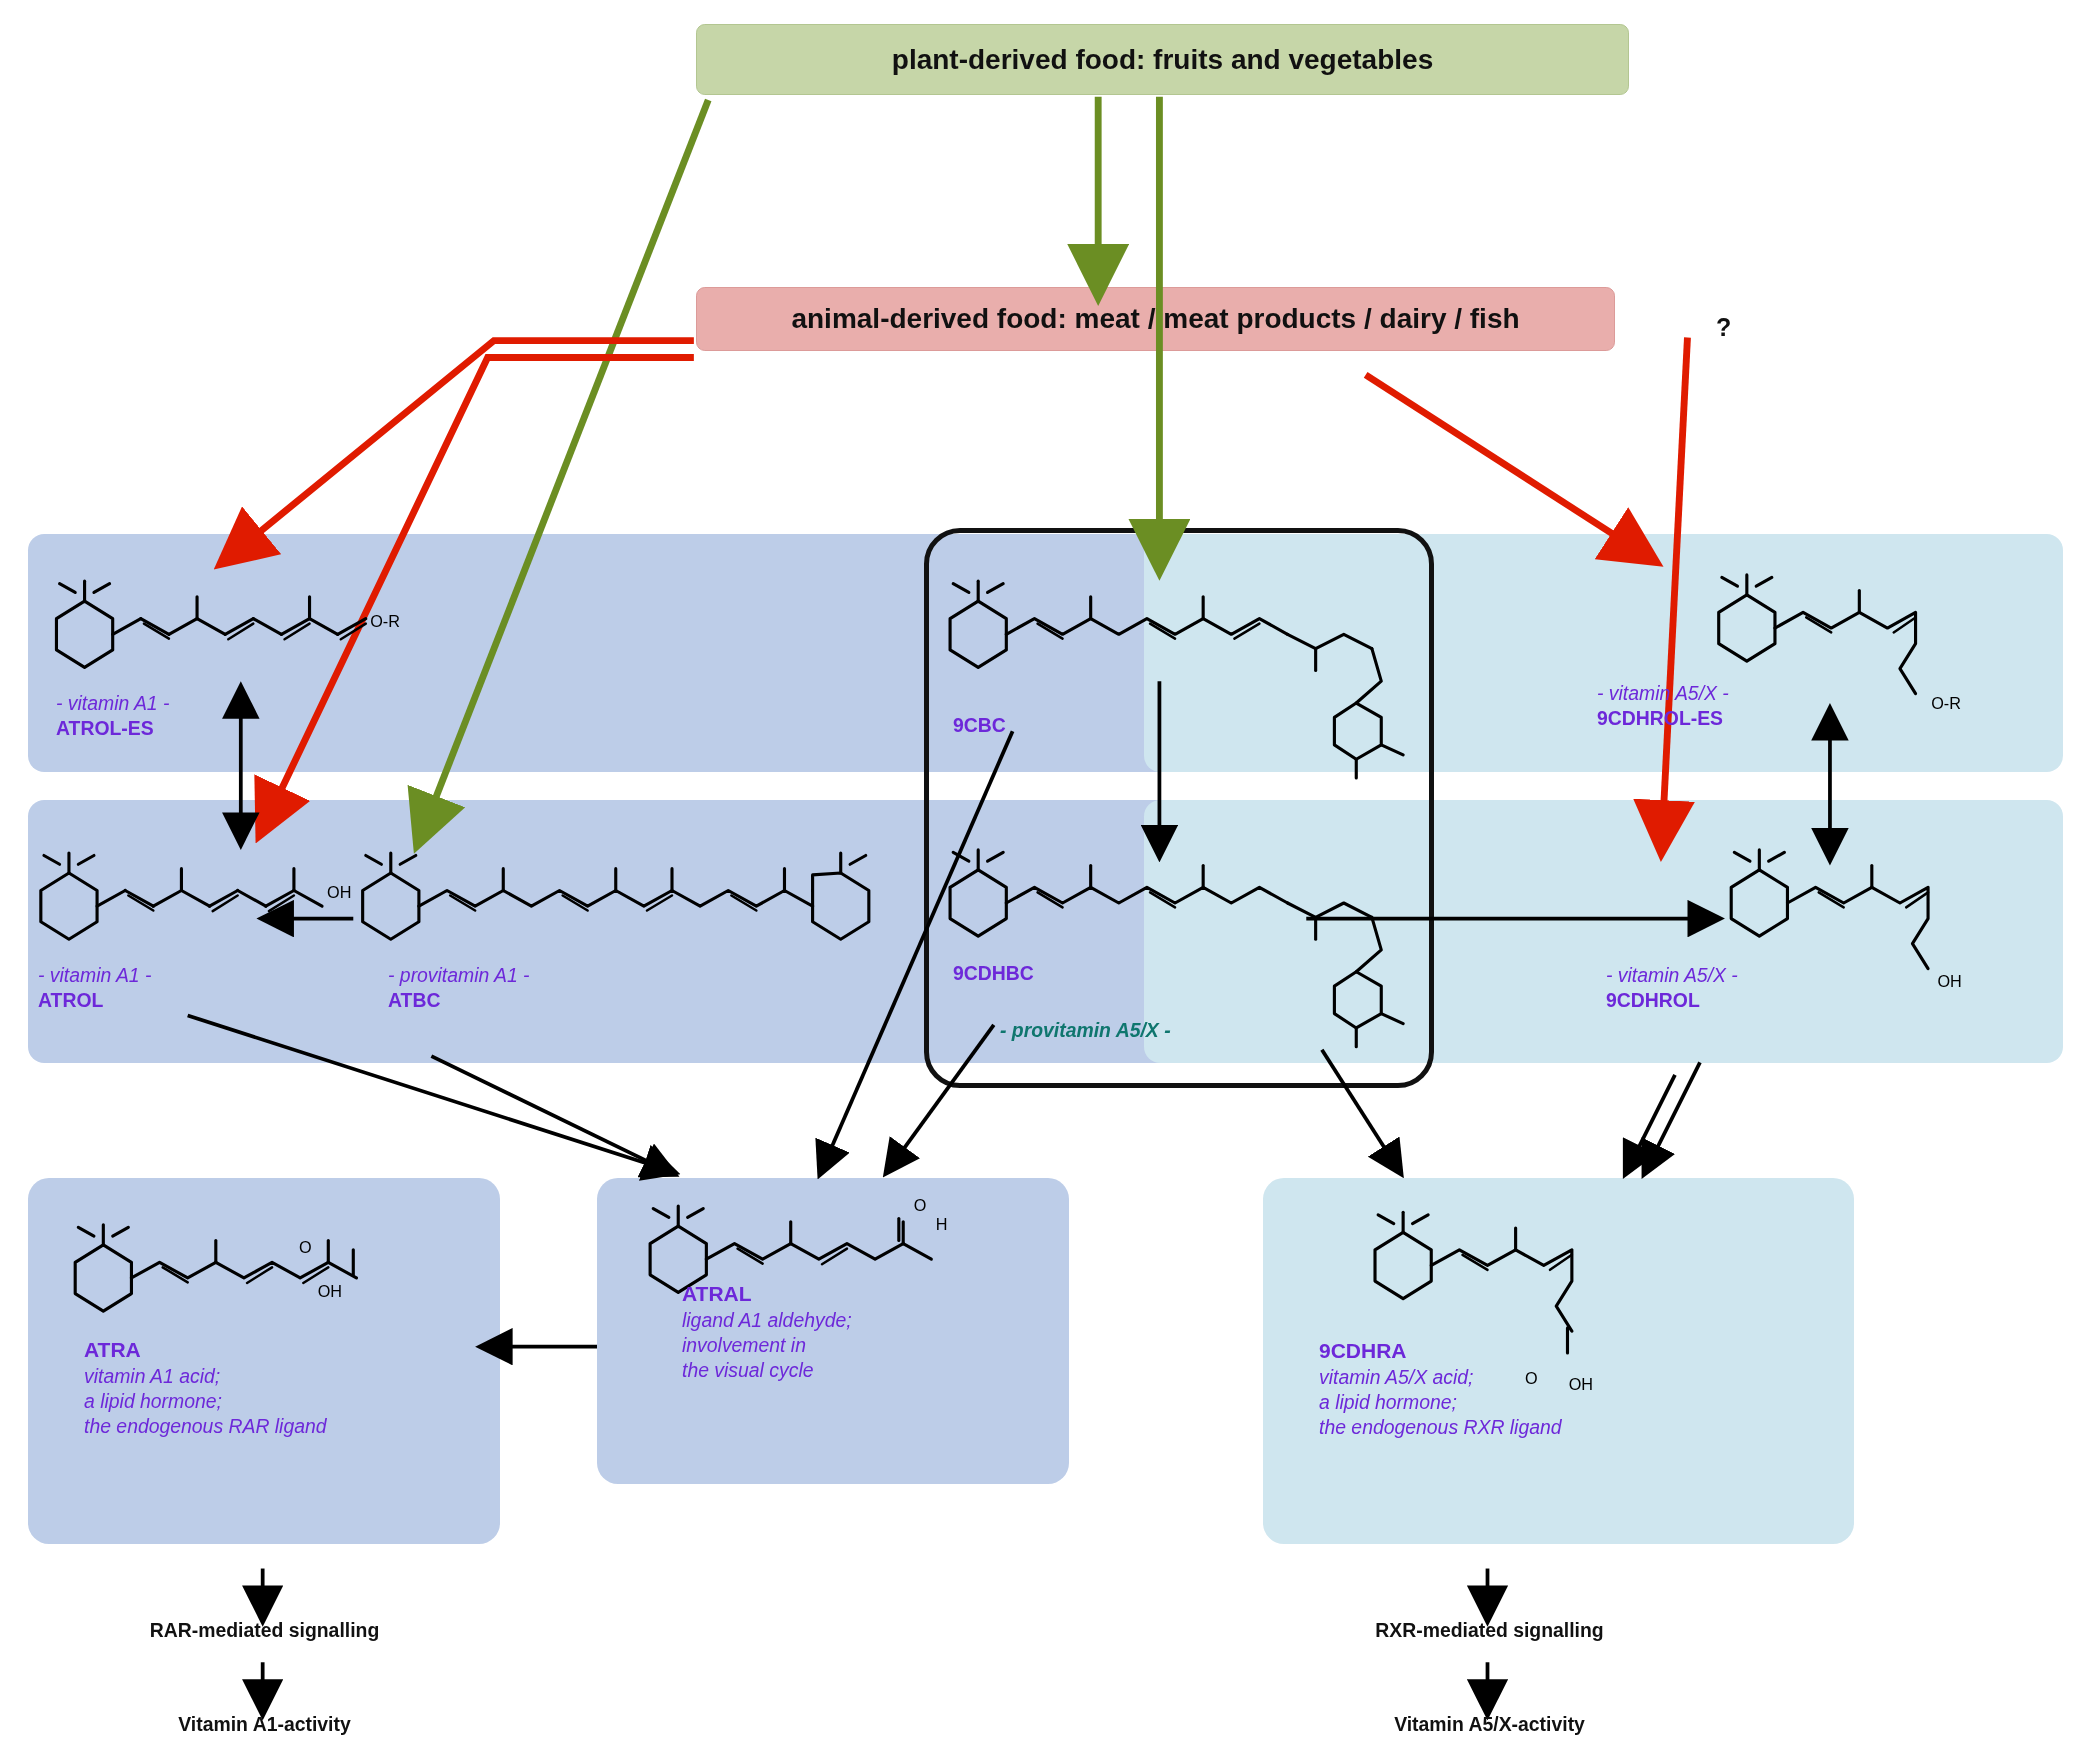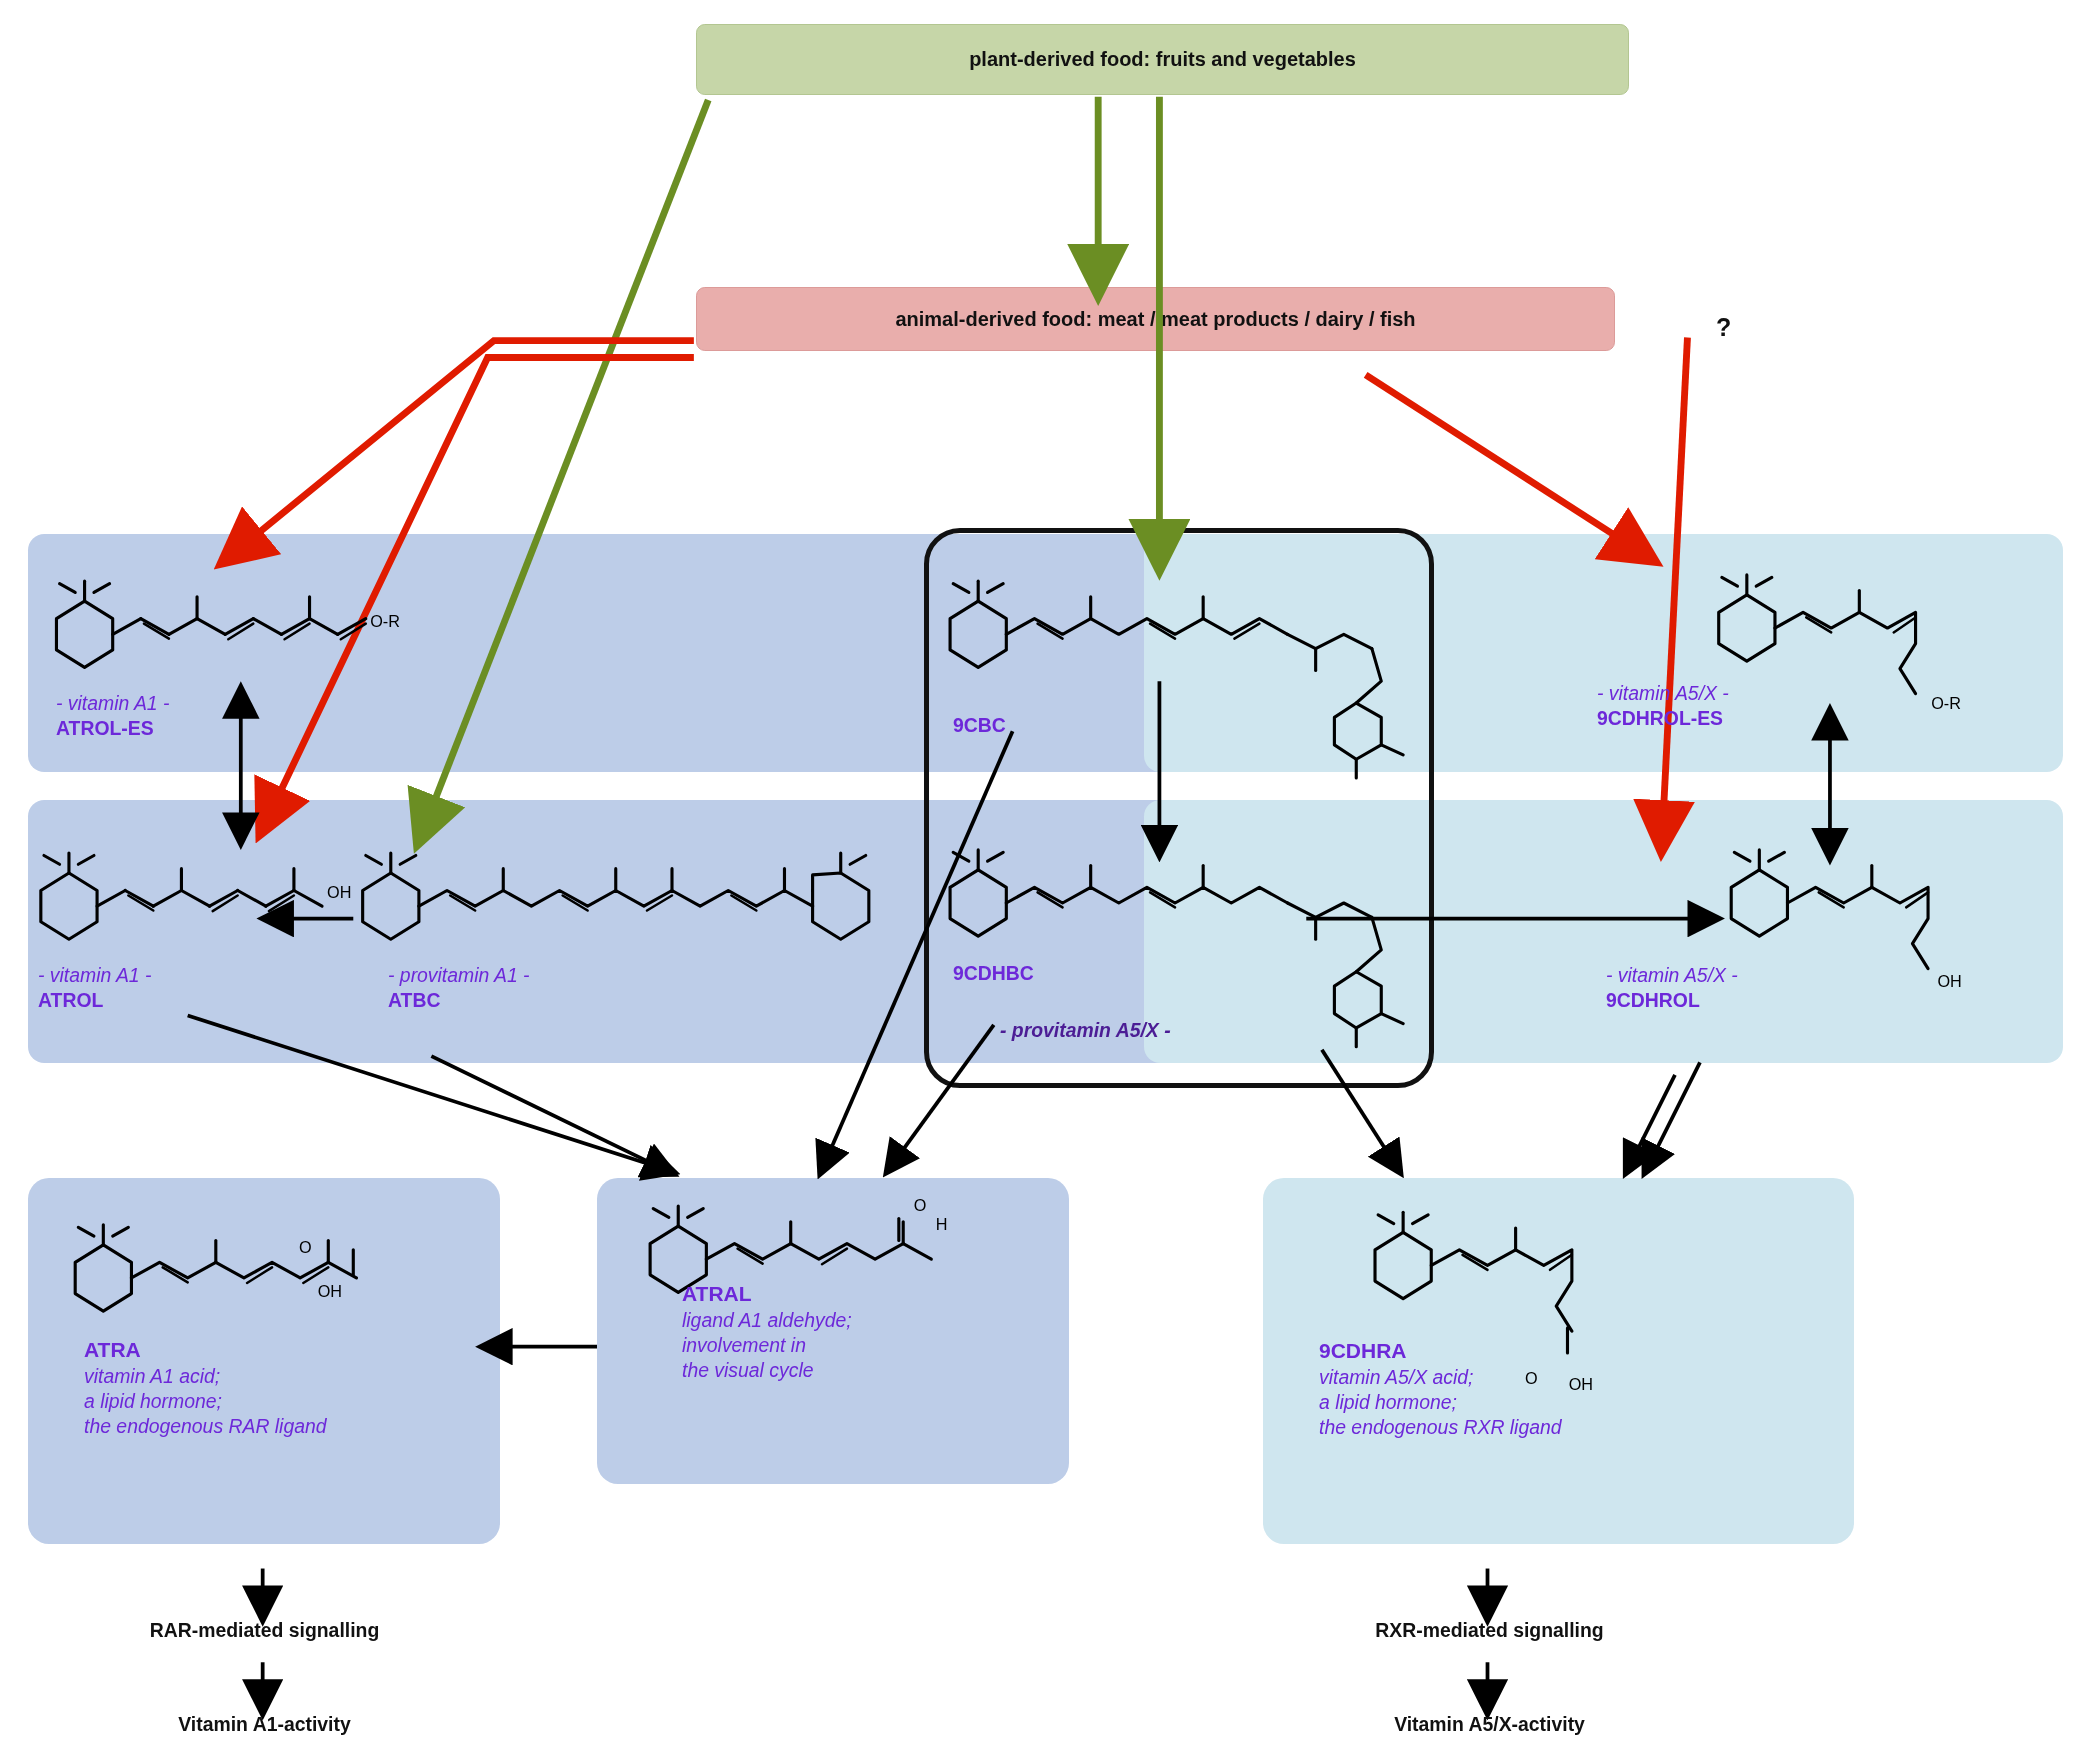--- a/index.html
+++ b/index.html
@@ -1,31 +1,31 @@
 <!DOCTYPE html>
 <html style="font-size:10px"><head>
 <meta charset="utf-8">
 <style>
   html,body{margin:0;padding:0;background:#ffffff;}
   body{width:2087px;height:1756px;position:relative;font-family:"Liberation Sans",sans-serif;}
   .stage{position:absolute;left:0;top:0;width:2087px;height:1756px;overflow:hidden;}
   svg.layer{position:absolute;left:0;top:0;width:2087px;height:1756px;pointer-events:none;}
   .node{position:absolute;box-sizing:border-box;}
   .hdrbox{border-radius:8.8px;display:flex;align-items:center;justify-content:center;
-          font-weight:bold;font-size:20px;color:#111;}
+          font-weight:bold;font-size:28px;color:#111;}
   .plantbox{background:#c6d6a8;border:1.3px solid #b3c691;}
   .animalbox{background:#e9aeac;border:1.3px solid #dc9b99;}
   .bandA{background:#bdcde8;border-radius:16.3px;}
   .bandB{background:#cfe6ef;border-radius:16.3px;}
   .cardA{background:#bdcde8;border-radius:21px;}
   .cardB{background:#cfe6ef;border-radius:21px;}
   .lbl{position:absolute;font-size:19.4px;color:#6d28d9;line-height:1.28;}
   .lbl .it{font-style:italic;font-weight:normal;display:block;}
   .lbl .bd{font-weight:bold;display:block;}
-  .plainbold{position:absolute;font-size:19.4px;font-weight:bold;color:#4c1d95;}
+  .plainbold{position:absolute;font-size:19.4px;font-weight:bold;color:#0f766e;}
   .qmark{position:absolute;font-size:25px;font-weight:bold;color:#111;}
   .sigtext{position:absolute;font-size:19.4px;font-weight:bold;color:#111;text-align:center;}
   .roundbox{position:absolute;border:5.6px solid #111;border-radius:36px;background:transparent;}
 </style>
 </head>
 <body>
 
 <div class="stage">
 
   <div class="node bandA" style="left:27.5px;top:534px;width:1203px;height:238px;"></div>

